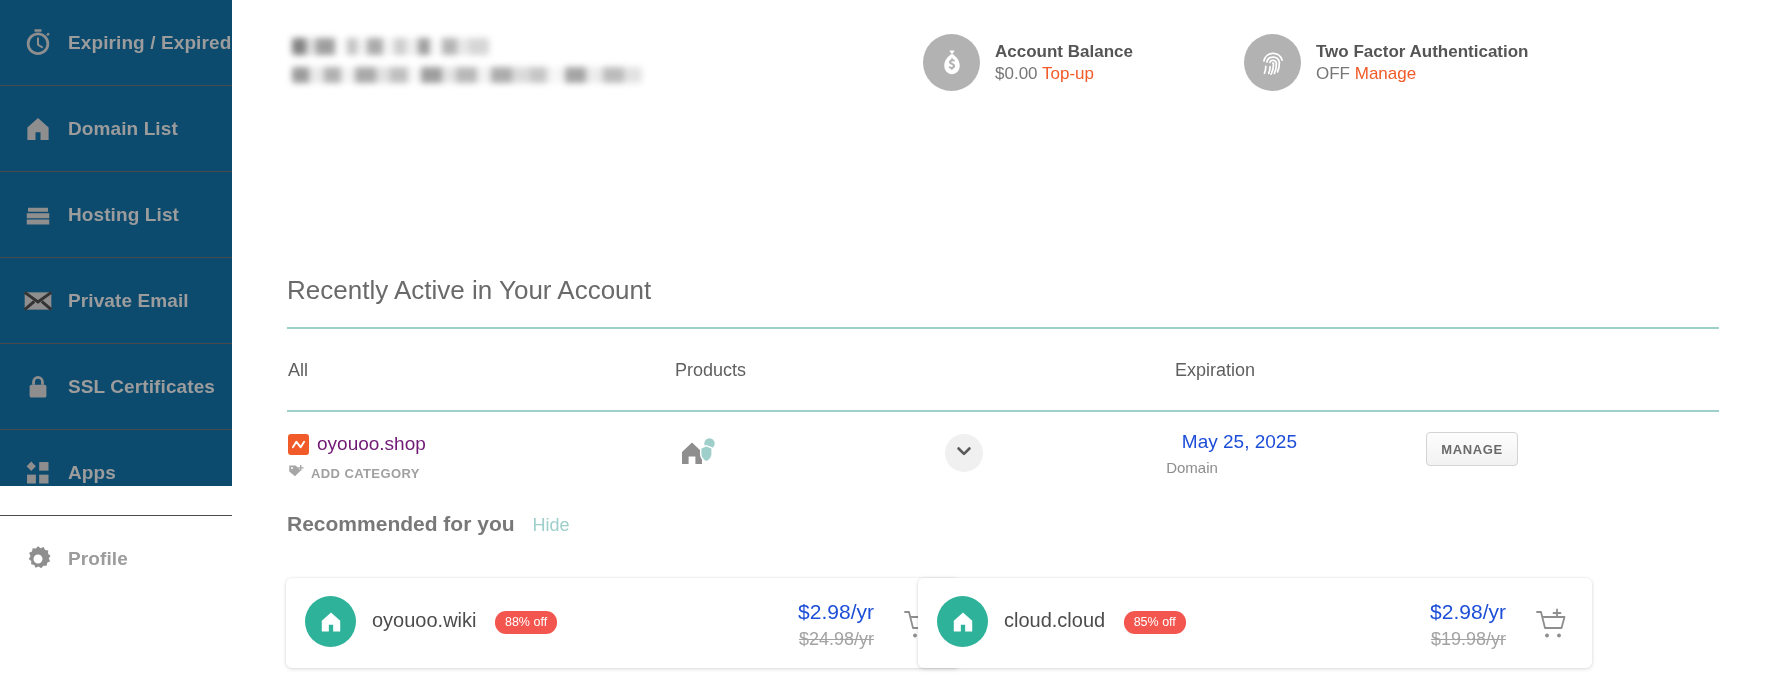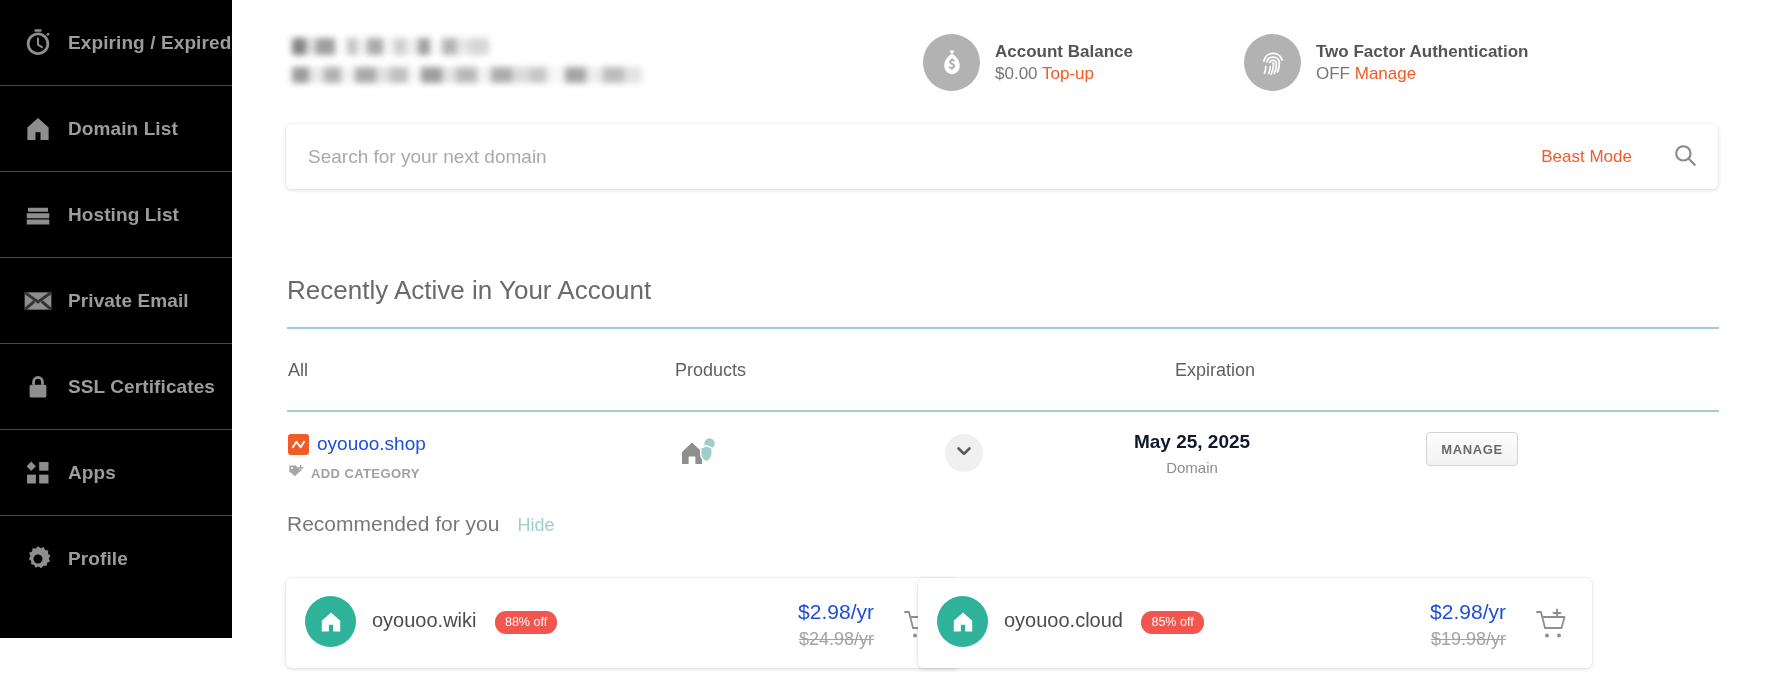--- a/index.html
+++ b/index.html
@@ -8,22 +8,22 @@
     height: 685px;
     background: #ffffff;
     font-family: "Liberation Sans", sans-serif;
     overflow: hidden;
   }
   .page { position: relative; width: 1767px; height: 685px; background: #ffffff; }
 
   
   .sidebar {
     position: absolute; left: 0; top: 0;
-    width: 232px; height: 638px;
-    background: #000000;
+    width: 232px; height: 486px;
+    background: #0c4a6e;
   }
   .nav-item {
     position: relative;
     height: 86px;
     display: flex;
     align-items: center;
     padding-left: 18px;
     border-bottom: 1px solid #4a4a4a;
     cursor: pointer;
   }
@@ -185,21 +185,21 @@
   }
   .dom-badge {
     width: 21px; height: 21px;
     background: #f15a29;
     border-radius: 3px;
     display: flex; align-items: center; justify-content: center;
     margin-right: 8px; flex: 0 0 21px;
   }
   .dom-name {
     font-size: 19px;
-    color: #1d4ed8;
+    color: #701a75;
     font-weight: 400;
   }
   .add-cat {
     position: absolute;
     left: 56px; top: 46px;
     display: flex; align-items: center;
     cursor: pointer;
   }
   .add-cat-label {
     font-size: 13px;
@@ -218,21 +218,21 @@
     display: flex; align-items: center; justify-content: center;
     cursor: pointer;
   }
   .expiry {
     position: absolute;
     left: 855px; top: 13px;
     width: 210px;
     text-align: center;
   }
   .expiry-date {
-    font-size: 19px; color: #0f172a; font-weight: 700;
+    font-size: 19px; color: #1d4ed8; font-weight: 400; text-align: right;
   }
   .expiry-type {
     font-size: 15px; color: #8d8d8d; margin-top: 6px;
   }
   .manage-btn {
     position: absolute;
     left: 1194px; top: 14px;
     width: 92px; height: 34px;
     background: linear-gradient(#fdfdfd,#f2f2f2);
     border: 1px solid #d3d3d3;
@@ -245,21 +245,21 @@
     cursor: pointer;
   }
 
   
   .rec-head {
     position: absolute;
     left: 55px; top: 512px;
     display: flex; align-items: baseline;
   }
   .rec-title {
-    font-size: 21px; color: #787878; font-weight: 400;
+    font-size: 21px; color: #787878; font-weight: 700;
   }
   .rec-hide {
     font-size: 18px; color: #9ecfca; margin-left: 18px; cursor: pointer;
   }
 
   .rec-card {
     position: absolute;
     top: 578px;
     width: 674px; height: 90px;
     background: #ffffff;
@@ -429,32 +429,20 @@
             <path d="M8.8 19.8c.7-1.6 1-3.2 1-5"></path>
           </svg>
         </span>
         <span class="stat-text">
           <div class="stat-title">Two Factor Authentication</div>
           <div class="stat-sub"><span>OFF</span> <span class="link-red">Manage</span></div>
         </span>
       </div>
     </div>
 
-    <div class="search-wrap">
-      <input class="search-input" type="text" placeholder="Search for your next domain" style="">
-      <span class="beast-mode">Beast Mode</span>
-      <button class="search-btn">
-        <span>
-          <svg width="26" height="26" viewBox="0 0 24 24" fill="none" stroke="#8a8a8a" stroke-width="2">
-            <circle cx="10.5" cy="10.5" r="6.6"></circle>
-            <path d="M15.4 15.4L21 21" stroke-linecap="round"></path>
-          </svg>
-        </span>
-      </button>
-    </div>
 
     <div class="section-title">Recently Active in Your Account</div>
     <div class="hr-teal top"></div>
 
     <div class="col-head c1">All</div>
     <div class="col-head c2">Products</div>
     <div class="col-head c3">Expiration</div>
 
     <div class="hr-teal bottom"></div>
 
@@ -542,21 +530,21 @@
     </div>
 
     <div class="rec-card b">
       <div class="rec-left">
         <span class="rec-circle">
           <svg width="26" height="26" viewBox="0 0 24 24" fill="#ffffff">
             <path d="M3.5 10.8L12 3.2l8.5 7.6v10H14v-6.2h-4V20.8H3.5z"></path>
           </svg>
         </span>
         <span>
-          <span class="rec-domain">oyouoo.cloud</span>
+          <span class="rec-domain">cloud.cloud</span>
           <span class="rec-off">85% off</span>
         </span>
       </div>
       <div class="rec-price">
         <div class="price-new">$2.98/yr</div>
         <div class="price-old">$19.98/yr</div>
       </div>
       <button class="cart-btn">
         <span>
           <svg width="34" height="32" viewBox="0 0 34 32" fill="none" stroke="#8e8e8e" stroke-width="1.8" stroke-linecap="round" stroke-linejoin="round">

